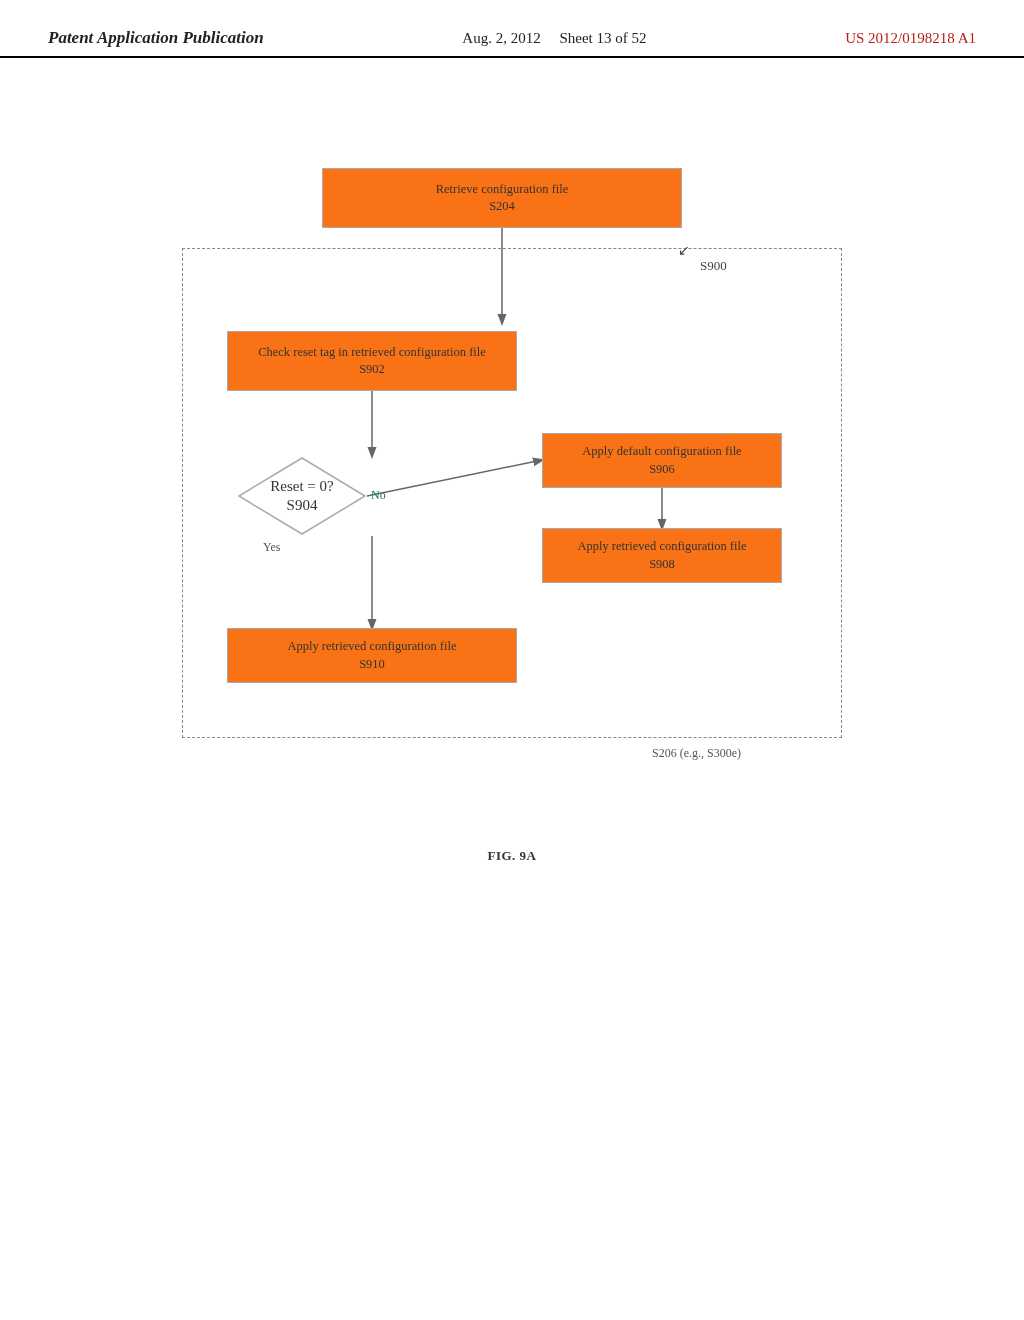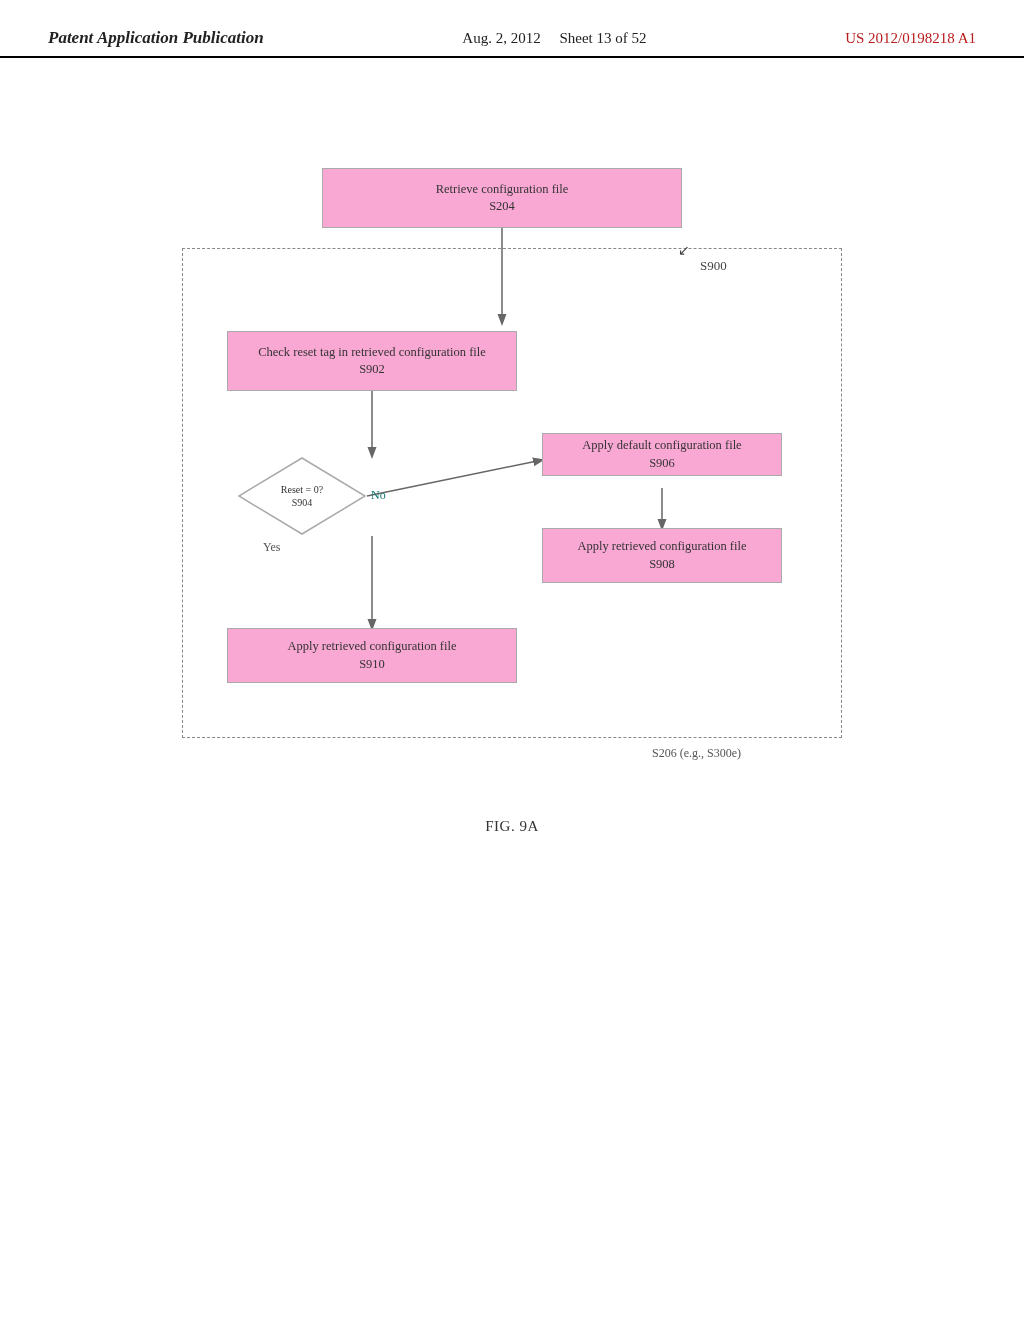--- a/index.html
+++ b/index.html
@@ -78,21 +78,21 @@
       top: 104px;
       left: 516px;
       font-size: 14px;
       color: #444;
     }
 
     
     .fc-box {
       position: absolute;
       border: 1.5px solid #aaa;
-      background: #f9a8d4;
+      background: #f97316;
       display: flex;
       flex-direction: column;
       align-items: center;
       justify-content: center;
       text-align: center;
       font-size: 12.5px;
       color: #333;
       line-height: 1.4;
       padding: 6px 10px;
     }
@@ -130,37 +130,37 @@
       justify-content: center;
       text-align: center;
     }
     .diamond svg {
       position: absolute;
       top: 0; left: 0;
     }
     .diamond-text {
       position: relative;
       z-index: 2;
-      font-size: 10px;
+      font-size: 15px;
       color: #333;
       text-align: center;
       line-height: 1.3;
     }
     .diamond-wrapper {
       position: absolute;
       top: 318px;
       left: 75px;
     }
 
     
     .box-s906 {
       top: 295px;
       left: 380px;
       width: 240px;
-      height: 43px;
+      height: 55px;
     }
 
     
     .box-s908 {
       top: 390px;
       left: 380px;
       width: 240px;
       height: 55px;
     }
 
@@ -185,22 +185,23 @@
     .s206-label {
       position: absolute;
       top: 608px;
       left: 490px;
       font-size: 12px;
       color: #555;
     }
 
     
     .fig-label {
-      font-size: 15px;
-      font-weight: normal;
+      margin-top: 30px;
+      font-size: 13px;
+      font-weight: bold;
       color: #333;
       letter-spacing: 0.5px;
     }
   </style>
 </head>
 <body>
 
 <div class="header">
   <div class="header-left">Patent Application Publication</div>
   <div class="header-center">

